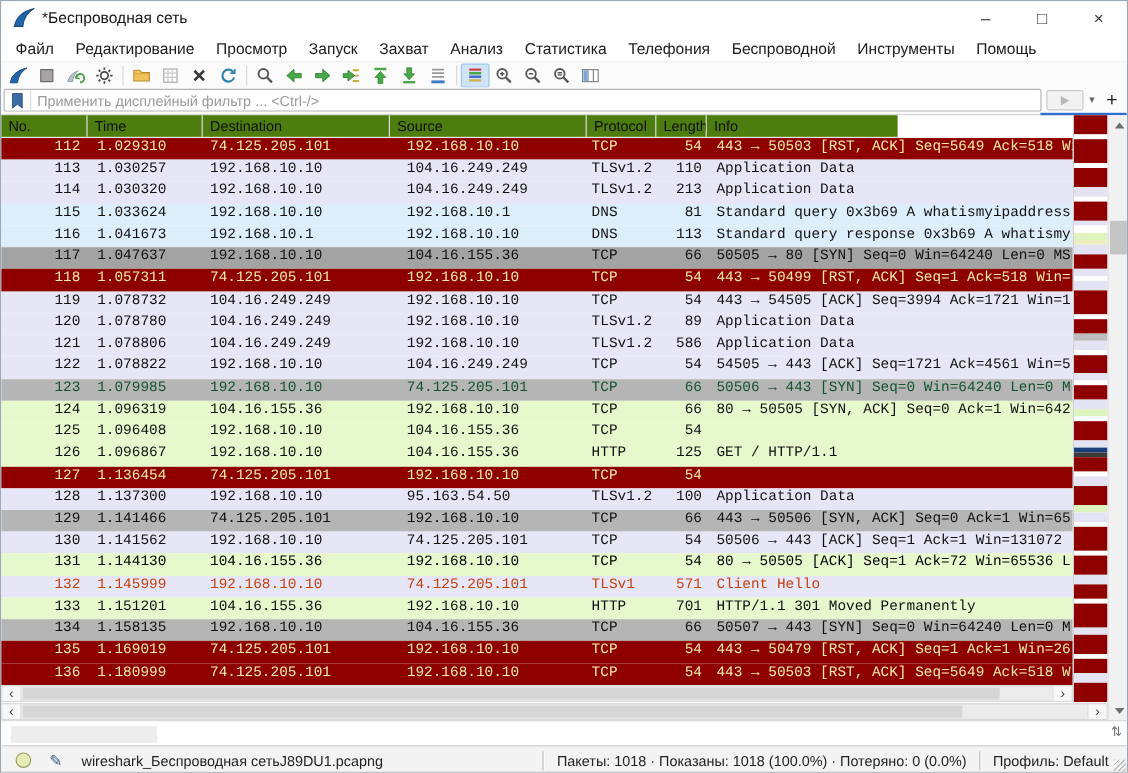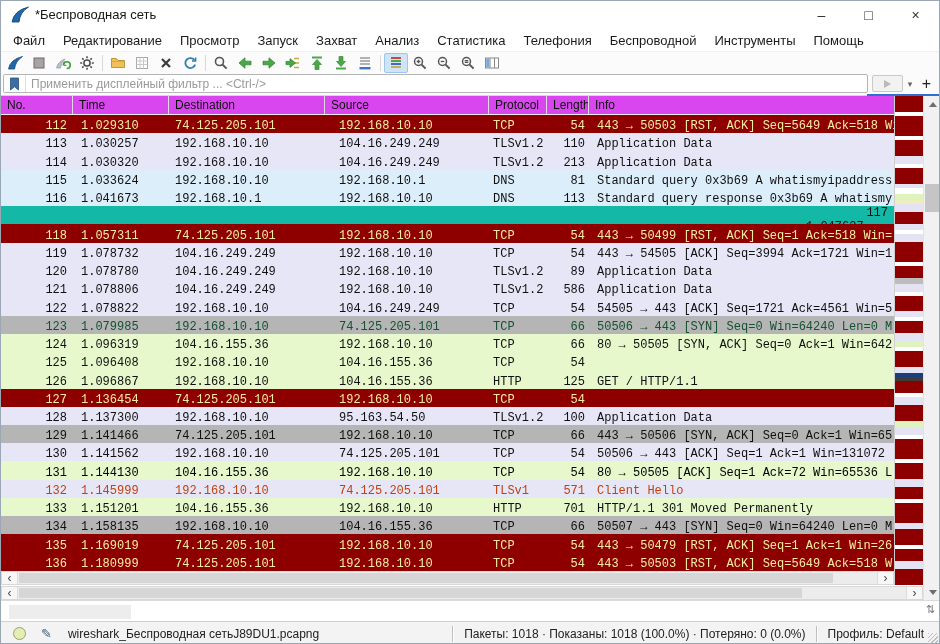--- a/index.html
+++ b/index.html
@@ -28,26 +28,26 @@
   .filter-wrap { flex:1; height:19px; border:1px solid #b5b5b5; border-radius:2px; background:#fff; display:flex; align-items:center; overflow:hidden; }
   .bookmark-btn { width:22px; height:100%; border-right:1px solid #dedede; display:flex; align-items:center; justify-content:center; background:#fdfdfd; }
   .filter-input { border:none; outline:none; flex:1; font-size:12px; color:#444; padding:0 0 0 5px; font-family:"Liberation Sans",sans-serif; background:transparent; }
   .filter-input::placeholder { color:#9a9a9a; }
   .apply-btn { width:31px; height:17px; border:1px solid #c9c9c9; border-radius:2px; background:#f2f2f2; margin-left:4px; display:flex; align-items:center; justify-content:center; }
   .apply-arrow { width:0; height:0; border-left:7px solid #b9b9b9; border-top:4px solid transparent; border-bottom:4px solid transparent; }
   .caret-btn { width:14px; text-align:center; font-size:9px; color:#666; }
   .plus-btn { width:19px; text-align:center; font-size:16px; color:#222; }
   .filter-accent { position:absolute; right:0; top:21px; width:72px; height:2px; background:#2f6fce; }
   
-  .header-row { position:absolute; top:95px; left:0; width:893px; height:19px; background:#d946ef; display:flex; font-size:12px; color:#0f0f0f; border-bottom:1px solid #ececec; }
+  .header-row { position:absolute; top:95px; left:0; width:747px; height:19px; background:#4d7c0f; display:flex; font-size:12px; color:#0f0f0f; border-bottom:1px solid #ececec; }
   .hcell { border-right:1px solid #dcdcdc; padding:2px 0 0 6px; white-space:nowrap; overflow:hidden; flex-shrink:0; }
   .hcell.last { flex:1; border-right:none; }
   
   .plist { position:absolute; top:114px; left:0; width:893px; height:456px; display:flex; flex-direction:column; font-family:"Liberation Mono","DejaVu Sans Mono",monospace; font-size:12px; }
-  .prow { flex:1; display:flex; align-items:flex-end; white-space:nowrap; overflow:hidden; }
+  .prow { flex:1; display:flex; align-items:flex-start; white-space:nowrap; overflow:hidden; }
   .pc { flex-shrink:0; overflow:hidden; white-space:nowrap; }
   .pc-no     { width:72px;  text-align:right; padding-right:6px; }
   .pc-time   { width:96px;  padding-left:8px; }
   .pc-src    { width:164px; padding-left:6px; }
   .pc-dst    { width:156px; padding-left:6px; }
   .pc-proto  { width:58px;  padding-left:4px; }
   .pc-len    { width:42px;  text-align:right; padding-right:4px; }
   .pc-info   { flex:1; padding-left:8px; }
   
   .minimap { position:absolute; left:893px; top:95px; width:29px; height:489px; display:flex; flex-direction:column; border-left:1px solid #cfcfcf; background:#fff; }
@@ -318,21 +318,21 @@
       </div>
       <div class="prow" style="background: rgb(221, 238, 251); color: rgb(16, 16, 16);">
         <div class="pc pc-no">116</div>
         <div class="pc pc-time">1.041673</div>
         <div class="pc pc-src">192.168.10.1</div>
         <div class="pc pc-dst">192.168.10.10</div>
         <div class="pc pc-proto">DNS</div>
         <div class="pc pc-len">113</div>
         <div class="pc pc-info">Standard query response 0x3b69 A whatismy</div>
       </div>
-      <div class="prow" style="background: #14b8a6; color: rgb(16, 16, 16); flex-direction: column;">
+      <div class="prow" style="background: #a3a3a3; color: rgb(16, 16, 16);">
         <div class="pc pc-no">117</div>
         <div class="pc pc-time">1.047637</div>
         <div class="pc pc-src">192.168.10.10</div>
         <div class="pc pc-dst">104.16.155.36</div>
         <div class="pc pc-proto">TCP</div>
         <div class="pc pc-len">66</div>
         <div class="pc pc-info">50505 → 80 [SYN] Seq=0 Win=64240 Len=0 MS</div>
       </div>
       <div class="prow" style="background: rgb(142, 0, 0); color: rgb(242, 237, 162);">
         <div class="pc pc-no">118</div>

